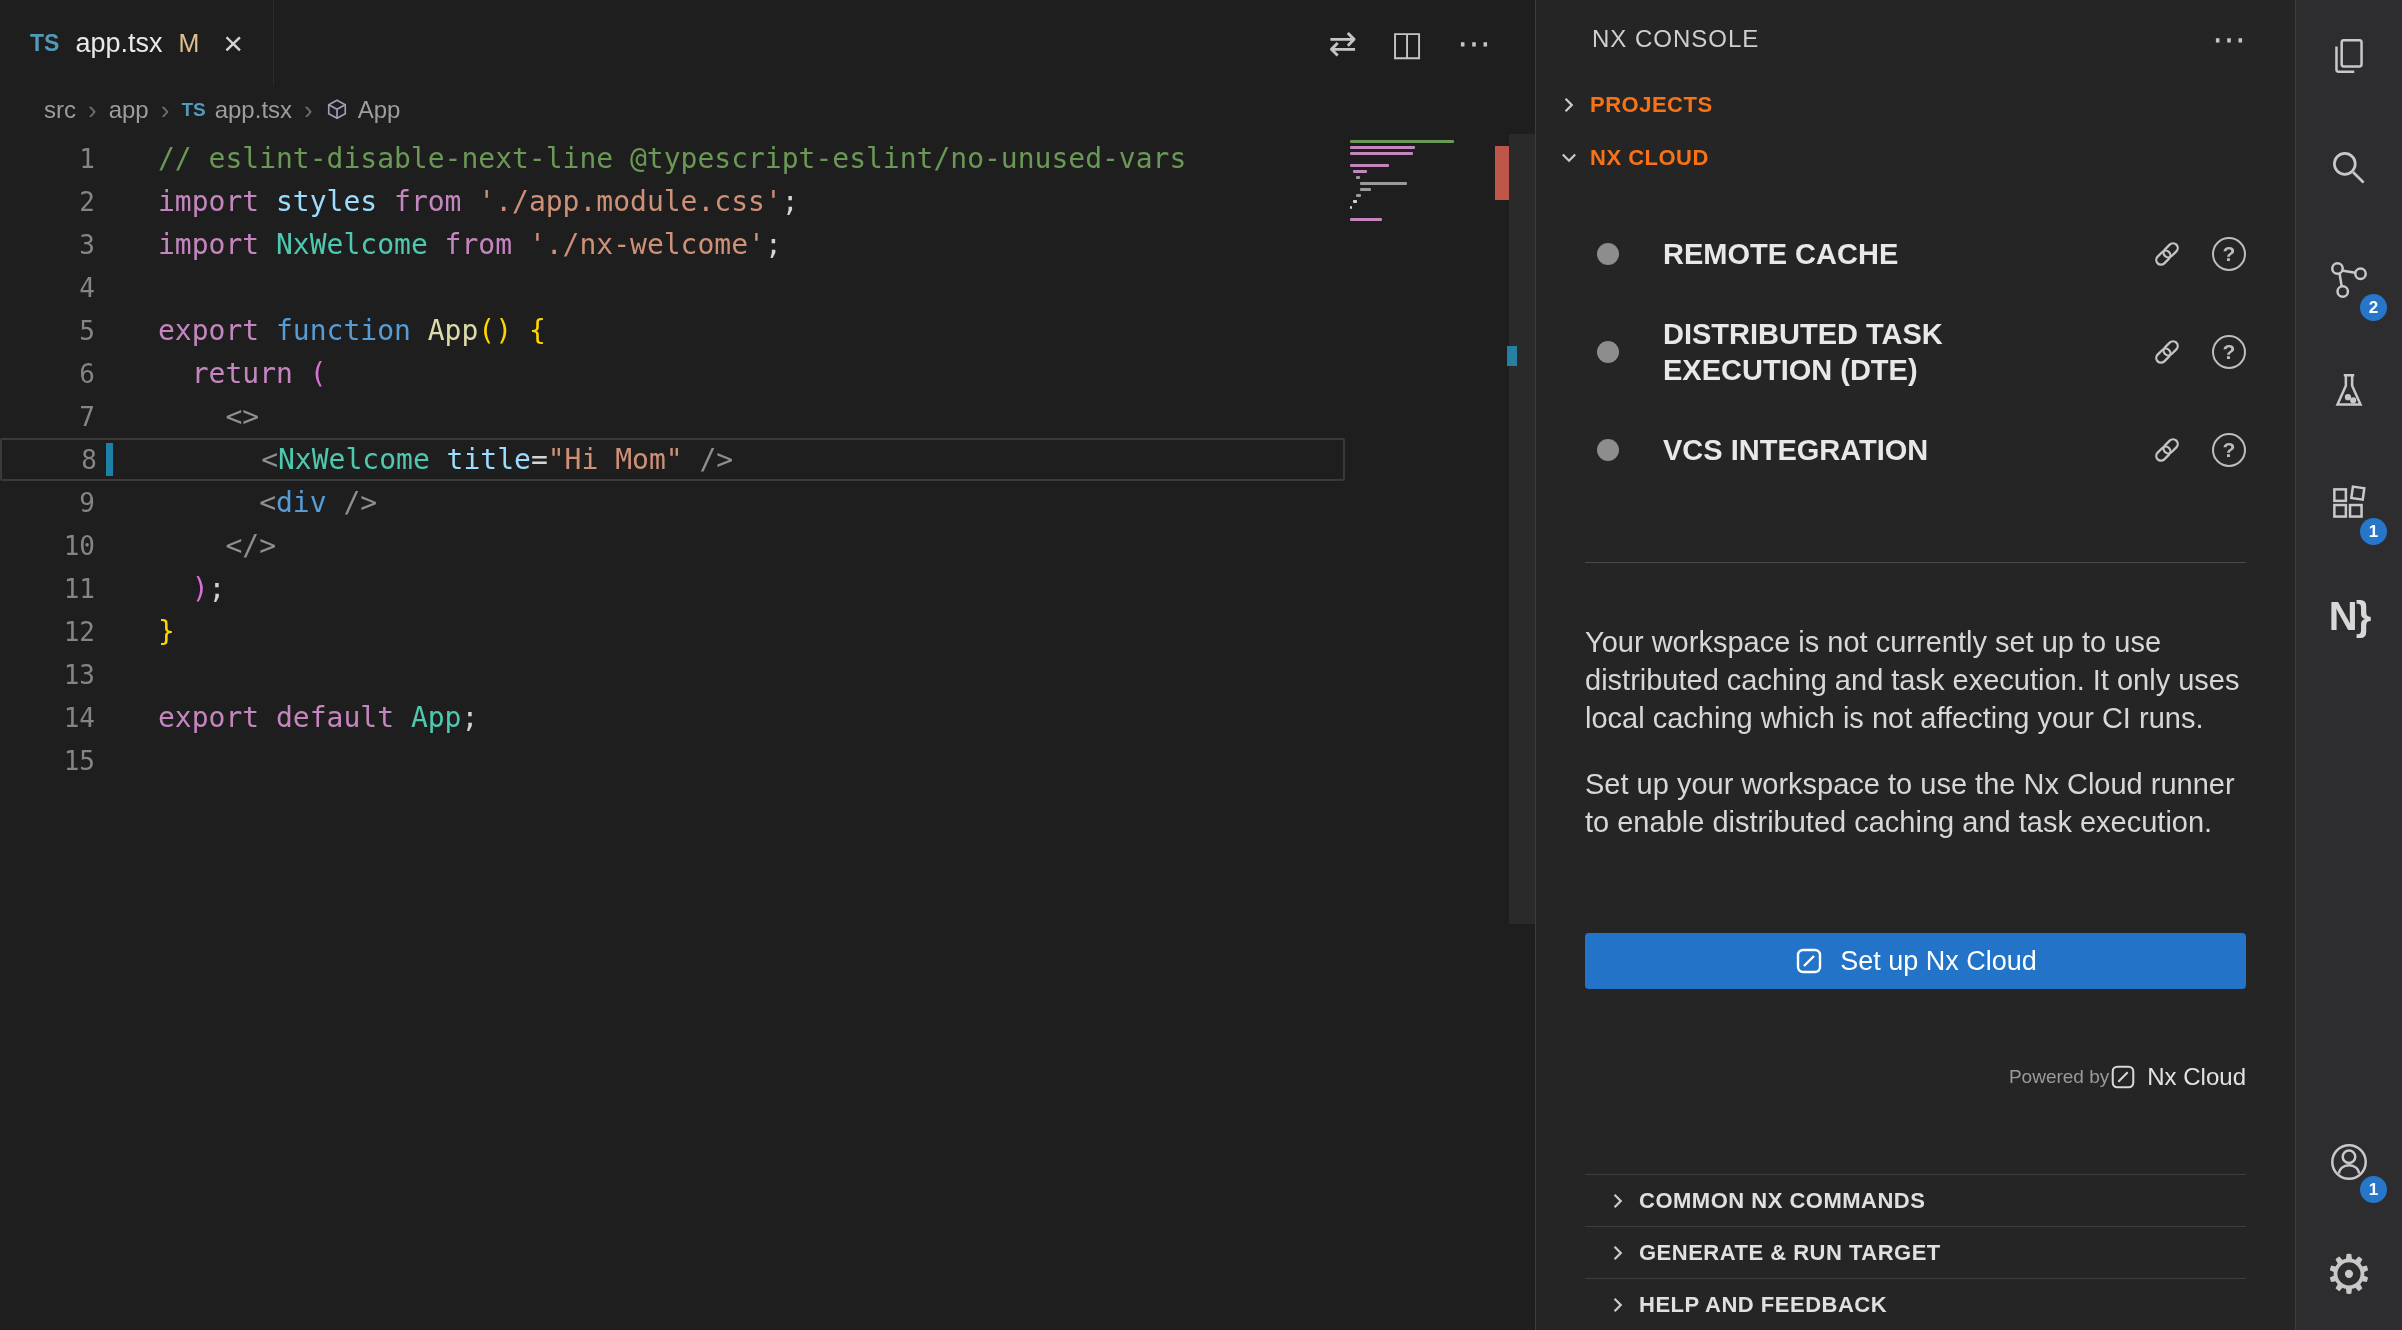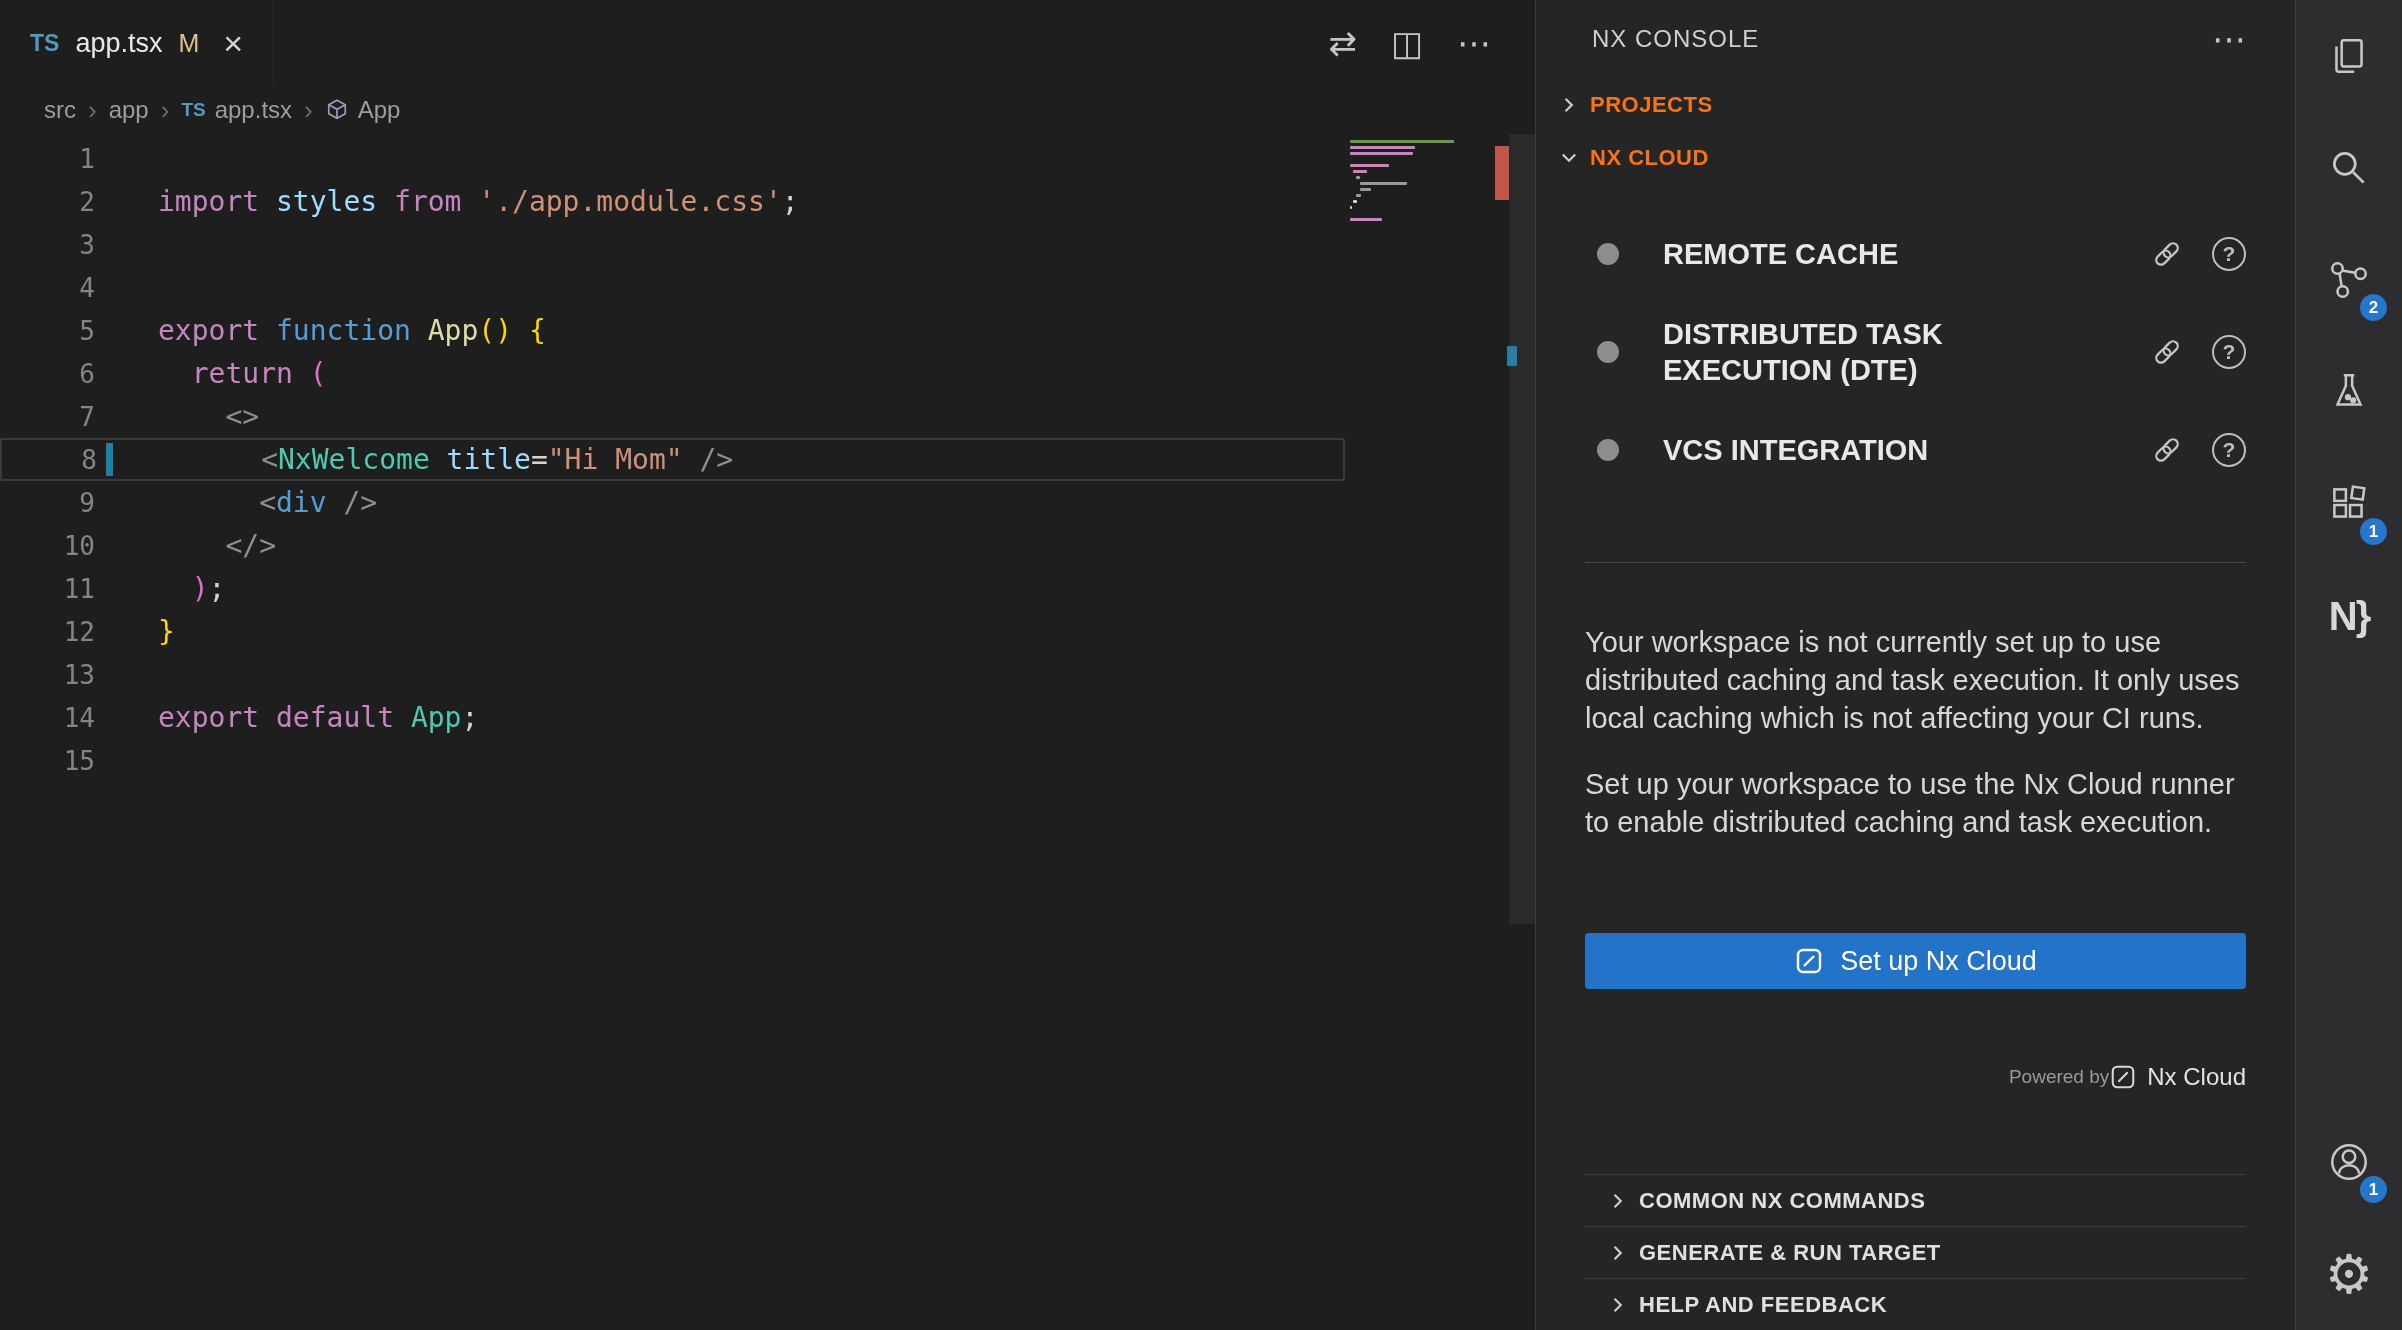--- a/index.html
+++ b/index.html
@@ -128,27 +128,29 @@
           <path d="M8 1.5l5.5 3v6L8 13.5l-5.5-3v-6z"></path>
             <path d="M2.5 4.5L8 7.5l5.5-3M8 13.5v-6"></path>
         </svg>
         <span>App</span>
       </span>
     </div>
 
     <div class="code" id="code-lines">
         <div class="code-line">
           <span class="ln">1</span>
+          <span class="lc"><span class="tk-comment">// eslint-disable-next-line @typescript-eslint/no-unused-vars</span></span>
         </div>
         <div class="code-line">
           <span class="ln">2</span>
           <span class="lc"><span class="tk-kw">import</span><span class="tk-fg"> </span><span class="tk-var">styles</span><span class="tk-fg"> </span><span class="tk-kw">from</span><span class="tk-fg"> </span><span class="tk-str">'./app.module.css'</span><span class="tk-fg">;</span></span>
         </div>
         <div class="code-line">
           <span class="ln">3</span>
+          <span class="lc"><span class="tk-kw">import</span><span class="tk-fg"> </span><span class="tk-type">NxWelcome</span><span class="tk-fg"> </span><span class="tk-kw">from</span><span class="tk-fg"> </span><span class="tk-str">'./nx-welcome'</span><span class="tk-fg">;</span></span>
         </div>
         <div class="code-line">
           <span class="ln">4</span>
           <span class="lc"></span>
         </div>
         <div class="code-line">
           <span class="ln">5</span>
           <span class="lc"><span class="tk-kw">export</span><span class="tk-fg"> </span><span class="tk-kw2">function</span><span class="tk-fg"> </span><span class="tk-fn">App</span><span class="tk-b1">()</span><span class="tk-fg"> </span><span class="tk-b1">{</span></span>
         </div>
         <div class="code-line">

